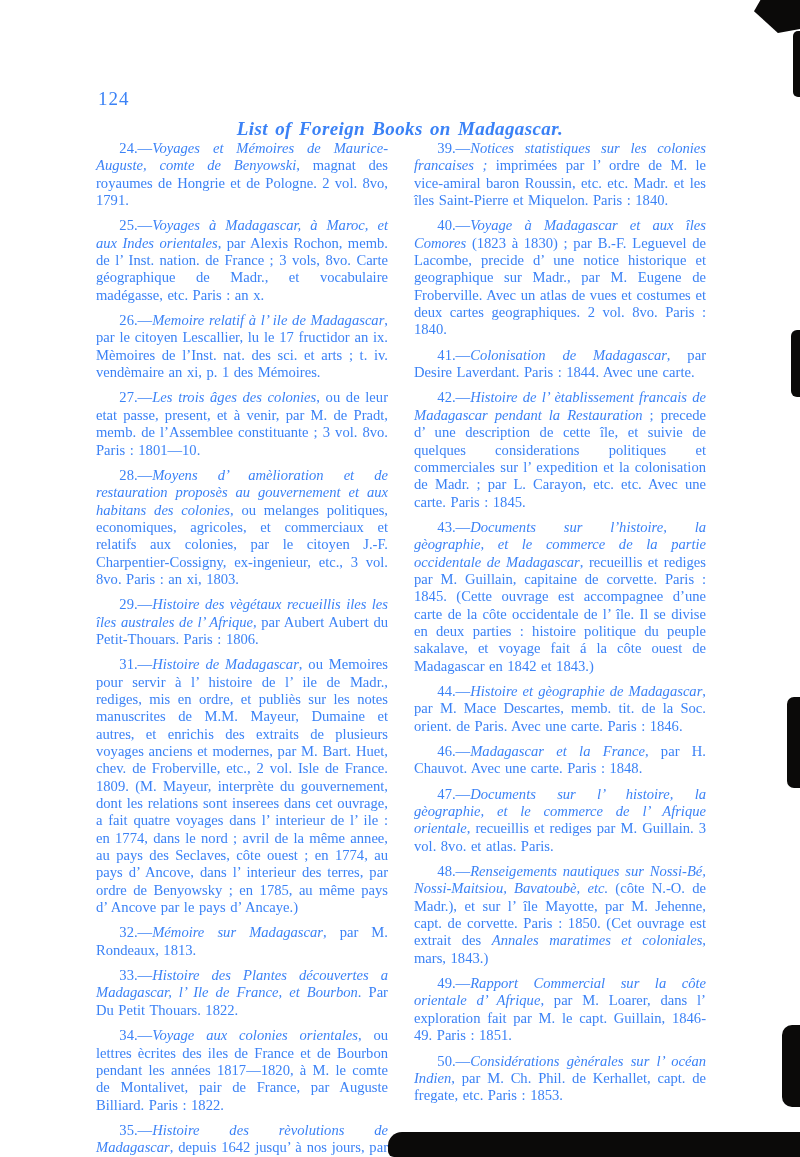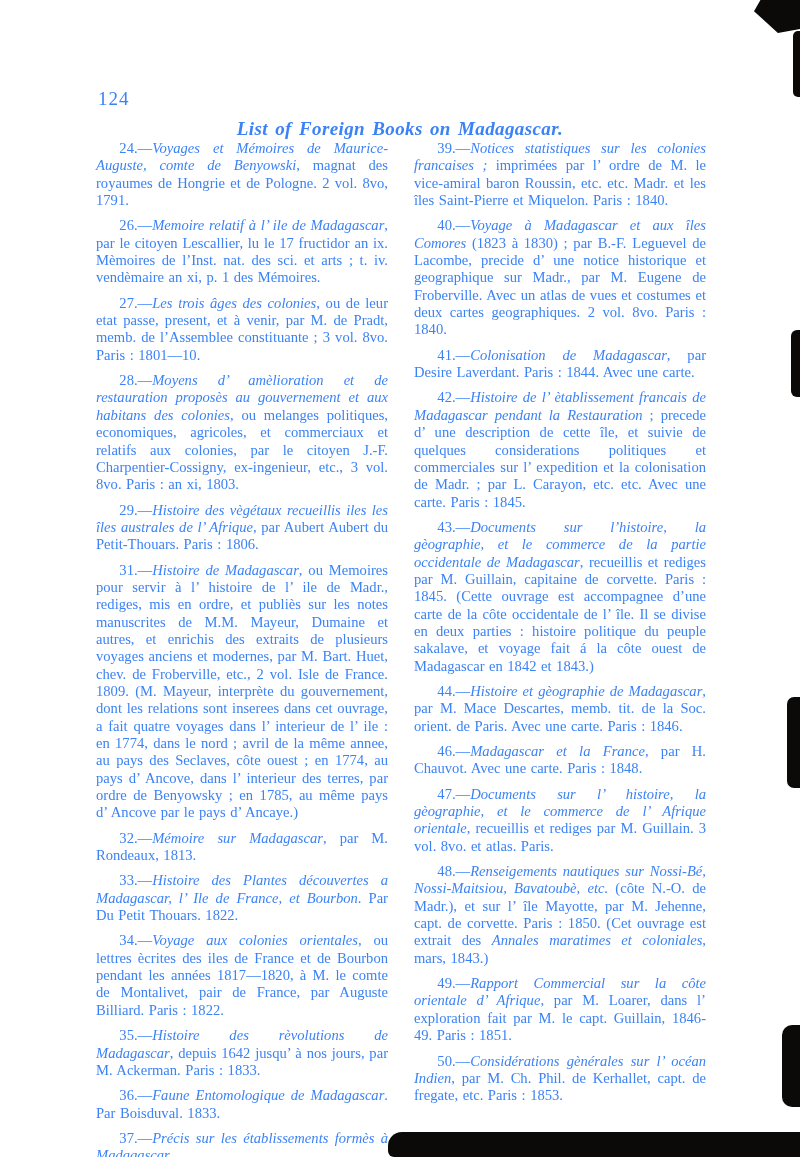--- a/index.html
+++ b/index.html
@@ -38,20 +38,21 @@
 
 <div class="page">
   <div class="header">
     <span class="pagenum">124</span>
     <span class="running-title">List of Foreign Books on Madagascar.</span>
   </div>
 
   <div class="cols">
     <div class="col" id="col-left">
         <p class="entry"><span>24.—</span><i>Voyages et Mémoires de Maurice-Auguste, comte de Benyowski</i><span>, magnat des royaumes de Hongrie et de Pologne.  2 vol. 8vo, 1791.</span></p>
+        <p class="entry"><span>25.—</span><i>Voyages à Madagascar, à Maroc, et aux Indes orientales</i><span>, par Alexis Rochon, memb. de l’ Inst. nation. de France ; 3 vols, 8vo.  Carte géographique de Madr., et vocabulaire madégasse, etc. Paris : an x.</span></p>
         <p class="entry"><span>26.—</span><i>Memoire relatif à l’ ile de Madagascar</i><span>, par le citoyen Lescallier, lu le 17 fructidor an ix.  Mèmoires de l’Inst. nat. des sci. et arts ;  t. iv. vendèmaire an xi, p. 1 des Mémoires.</span></p>
         <p class="entry"><span>27.—</span><i>Les trois âges des colonies</i><span>, ou de leur etat passe, present, et à venir, par M. de Pradt, memb. de l’Assemblee constituante ; 3 vol. 8vo.  Paris : 1801—10.</span></p>
         <p class="entry"><span>28.—</span><i>Moyens d’ amèlioration et de restauration proposès au gouvernement et aux habitans des colonies</i><span>, ou melanges politiques, economiques, agricoles, et commerciaux et relatifs aux colonies, par le citoyen J.-F. Charpentier-Cossigny, ex-ingenieur, etc., 3 vol. 8vo.  Paris : an xi, 1803.</span></p>
         <p class="entry"><span>29.—</span><i>Histoire des vègétaux recueillis iles les îles australes de l’ Afrique</i><span>, par Aubert Aubert du Petit-Thouars.  Paris : 1806.</span></p>
         <p class="entry"><span>31.—</span><i>Histoire de Madagascar</i><span>, ou Memoires pour servir à l’ histoire de l’ ile de Madr., rediges, mis en ordre, et publiès sur les notes manuscrites de M.M. Mayeur, Dumaine et autres, et enrichis des extraits de plusieurs voyages anciens et modernes, par M. Bart.  Huet, chev. de Froberville, etc., 2 vol. Isle de France.  1809.  (M. Mayeur, interprète du gouvernement, dont les relations sont inserees dans cet ouvrage, a fait quatre voyages dans l’ interieur de l’ ile : en 1774, dans le nord ; avril de la même annee, au pays des Seclaves, côte ouest ; en 1774, au pays d’ Ancove, dans l’ interieur des terres, par ordre de Benyowsky ; en 1785, au même pays d’ Ancove par le pays d’ Ancaye.)</span></p>
         <p class="entry"><span>32.—</span><i>Mémoire sur Madagascar</i><span>, par M. Rondeaux, 1813.</span></p>
         <p class="entry"><span>33.—</span><i>Histoire des Plantes découvertes a Madagascar, l’ Ile de France, et Bourbon</i><span>. Par Du Petit Thouars.  1822.</span></p>
         <p class="entry"><span>34.—</span><i>Voyage aux colonies orientales</i><span>, ou lettres ècrites des iles de France et de Bourbon pendant les années 1817—1820, à M. le comte de Montalivet, pair de France, par Auguste Billiard.  Paris : 1822.</span></p>
         <p class="entry"><span>35.—</span><i>Histoire des rèvolutions de Madagascar</i><span>, depuis 1642 jusqu’ à nos jours, par M. Ackerman.  Paris : 1833.</span></p>
         <p class="entry"><span>36.—</span><i>Faune Entomologique de Madagascar</i><span>. Par Boisduval.  1833.</span></p>

